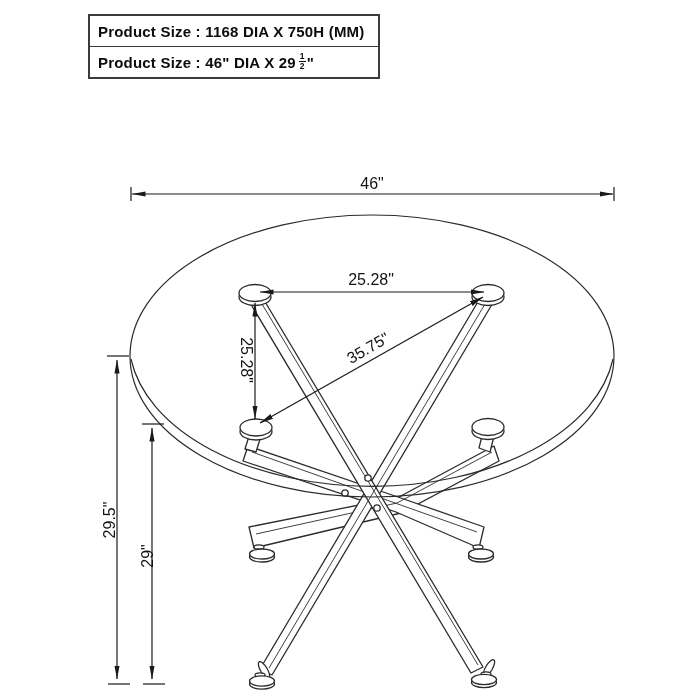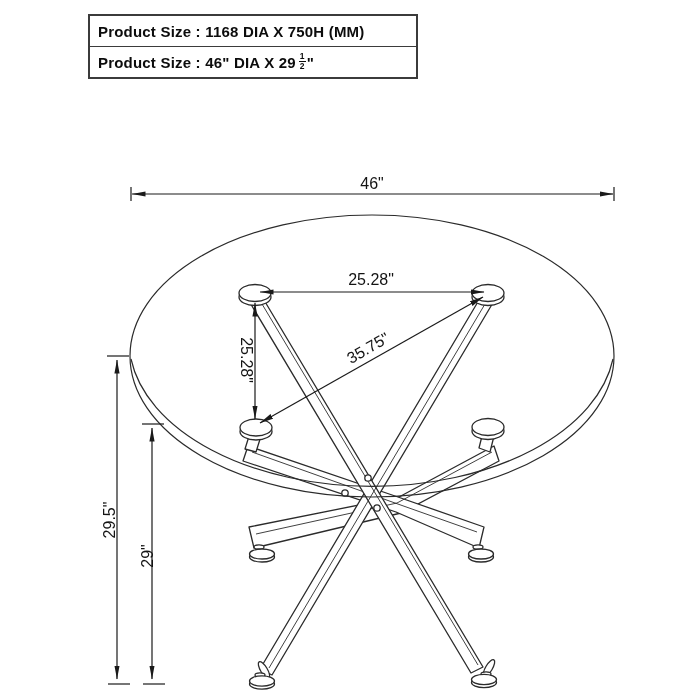--- a/index.html
+++ b/index.html
@@ -1,21 +1,21 @@
 <!DOCTYPE html>
 <html><head>
 <meta charset="utf-8">
 <style>
   html,body{margin:0;padding:0;}
   body{
     width:700px;height:700px;background:#ffffff;position:relative;
     font-family:"Liberation Sans", sans-serif;overflow:hidden;
   }
   .sizebox{
-    position:absolute;left:88px;top:14px;width:330px;
+    position:absolute;left:88px;top:14px;width:292px;
     border:2px solid #3b3b3b;background:#fff;box-sizing:border-box;z-index:2;
   }
   .sizebox .row{
     display:flex;align-items:center;height:30px;padding:0 8px;
     font-weight:bold;font-size:15px;color:#0c0c0c;white-space:nowrap;
     letter-spacing:.2px;
   }
   .sizebox .row + .row{border-top:1.6px solid #3b3b3b;}
   .frac{
     display:inline-flex;flex-direction:column;align-items:center;

